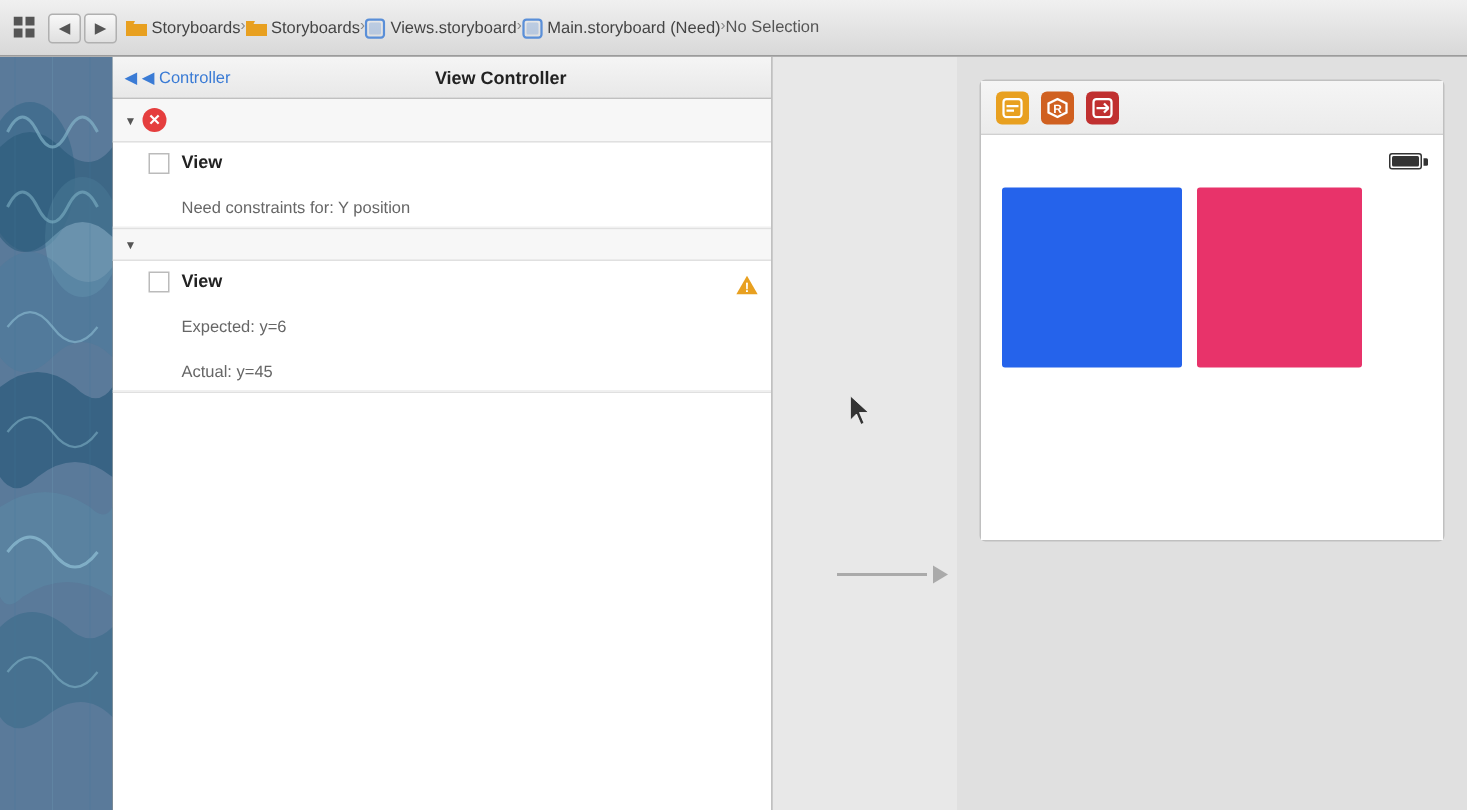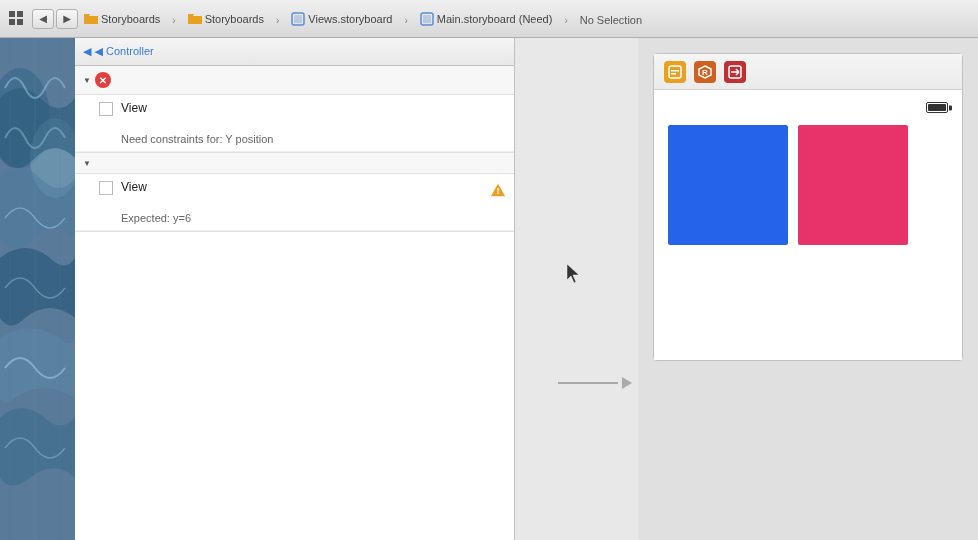--- a/index.html
+++ b/index.html
@@ -45,22 +45,22 @@
       border-radius: 3px;
       display: flex;
       align-items: center;
       justify-content: center;
       cursor: pointer;
       color: #555;
       font-size: 10px;
     }
     .breadcrumb {
       display: flex;
-      align-items: flex-end;
-      gap: 12px;
+      align-items: flex-start;
+      gap: 0;
       color: #333;
       font-size: 11px;
     }
     .breadcrumb-sep {
       color: #888;
       font-size: 10px;
     }
     .breadcrumb-item {
       display: flex;
       align-items: center;
@@ -207,21 +207,21 @@
       flex-shrink: 0;
       margin-top: 1px;
     }
     .issue-item-content {
       display: flex;
       flex-direction: column;
       flex: 1;
     }
     .issue-item-name {
       font-size: 12px;
-      font-weight: 400;
+      font-weight: 700;
       color: #222;
     }
     .issue-item-desc {
       font-size: 11px;
       color: #666;
       margin-top: 18px;
     }
     .warning-badge {
       width: 16px;
       height: 16px;
@@ -464,20 +464,21 @@
     </div>
   </div>
 
   <div class="issue-panel">
 
     <div class="issue-panel-toolbar">
       <div class="back-btn">
         <span>◀</span>
         <span>◀  Controller</span>
       </div>
+      <div class="panel-title">View Controller</div>
     </div>
 
     <div class="issue-section">
       <div class="issue-section-header">
         <span class="section-triangle">▼</span>
         <div class="error-badge">
           <span>✕</span>
         </div>
       </div>
       <div class="issue-item">
@@ -491,20 +492,21 @@
 
     <div class="issue-section">
       <div class="issue-section-header">
         <span class="section-triangle">▼</span>
       </div>
       <div class="issue-item">
         <div class="issue-item-checkbox"></div>
         <div class="issue-item-content">
           <span class="issue-item-name">View</span>
           <span class="issue-item-desc">Expected: y=6</span>
+          <span class="issue-item-desc">Actual: y=45</span>
         </div>
         <div class="warning-badge">
           <svg width="18" height="16" viewBox="0 0 18 16">
             <polygon points="9,1 17,15 1,15" fill="#e8a020" stroke="none"></polygon>
             <text x="9" y="13" text-anchor="middle" font-size="10" font-weight="bold" fill="white">!</text>
           </svg>
         </div>
       </div>
     </div>
   </div>

